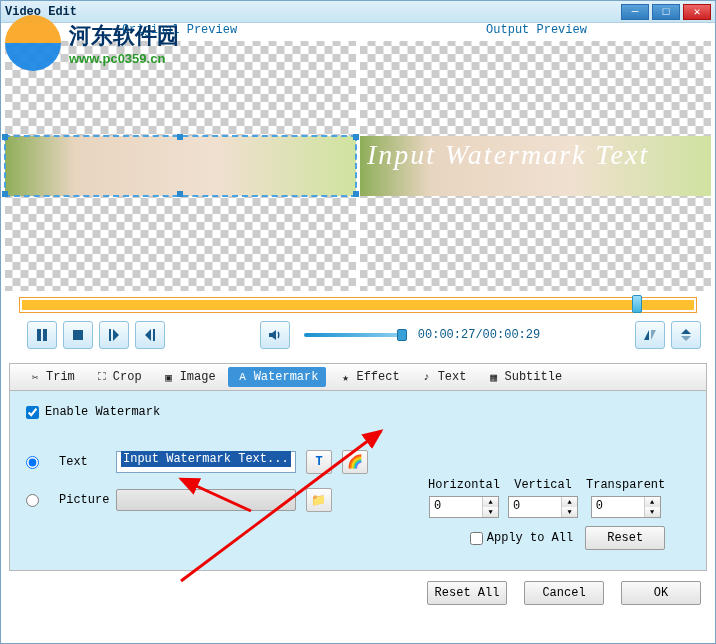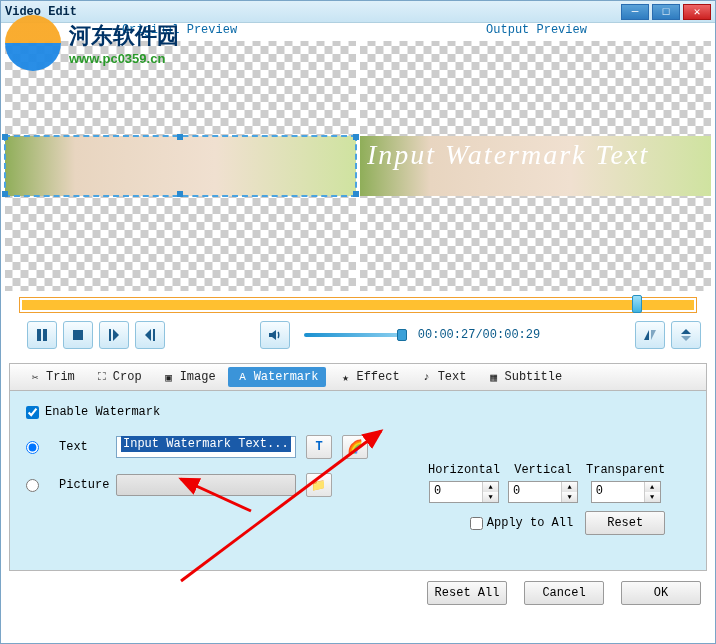--- a/index.html
+++ b/index.html
@@ -27,21 +27,21 @@
 .ctrl-btn svg{width:14px;height:14px;fill:#1a5a8a;}
 .spacer{flex:1;}
 .vol-slider{width:100px;height:4px;background:linear-gradient(90deg,#1a90d0,#8cd0f0);position:relative;border-radius:2px;margin:0 8px;}
 .vol-slider .vt{position:absolute;right:-3px;top:-4px;width:10px;height:12px;background:#3aa0d8;border:1px solid #1770a0;border-radius:2px;}
 .time-text{color:#0a5a8a;font-family:"Courier New",monospace;}
 .tabbar{height:28px;margin:10px 8px 0;background:linear-gradient(#fefefe,#e8e8e8);border:1px solid #b8b8b8;display:flex;align-items:center;padding:0 10px;gap:4px;}
 .tab{display:flex;align-items:center;gap:4px;padding:3px 8px;color:#222;}
 .tab.active{background:#3b94d9;color:#fff;border-radius:2px;}
 .tab .ticon{width:14px;height:14px;display:flex;align-items:center;justify-content:center;font-size:11px;}
 .panel{margin:0 8px;border:1px solid #b8b8b8;border-top:none;background:#d2eef8;padding:14px 16px 18px;min-height:180px;}
-.chk{display:flex;align-items:center;gap:6px;margin-bottom:16px;}
+.chk{display:flex;align-items:center;gap:6px;margin-bottom:31px;}
 .chk input{accent-color:#0078d4;}
 .row{display:flex;align-items:center;gap:10px;margin-bottom:14px;}
 .radio-lbl{display:flex;align-items:flex-end;gap:20px;width:80px;}
 .txt-input{width:180px;height:22px;background:#ffffff;border:1px solid #7aa5c7;padding:0 4px;color:#1a5aa8;font-style:normal;}
 .txt-input span{background:#1a5aa8;color:#fff;padding:1px 2px;}
 .sqbtn{width:26px;height:24px;background:linear-gradient(#fdfdfd,#e6e6e6);border:1px solid #a8a8a8;border-radius:2px;display:flex;align-items:center;justify-content:center;}
 .pic-input{width:180px;height:22px;background:linear-gradient(#e9e9e9,#d7d7d7);border:1px solid #9c9c9c;border-radius:2px;}
 .sliders{display:flex;gap:8px;align-items:flex-end;}
 .slider-col{display:flex;flex-direction:column;align-items:center;gap:4px;}
 .spin{display:flex;width:70px;height:22px;border:1px solid #9c9c9c;background:#fff;}

